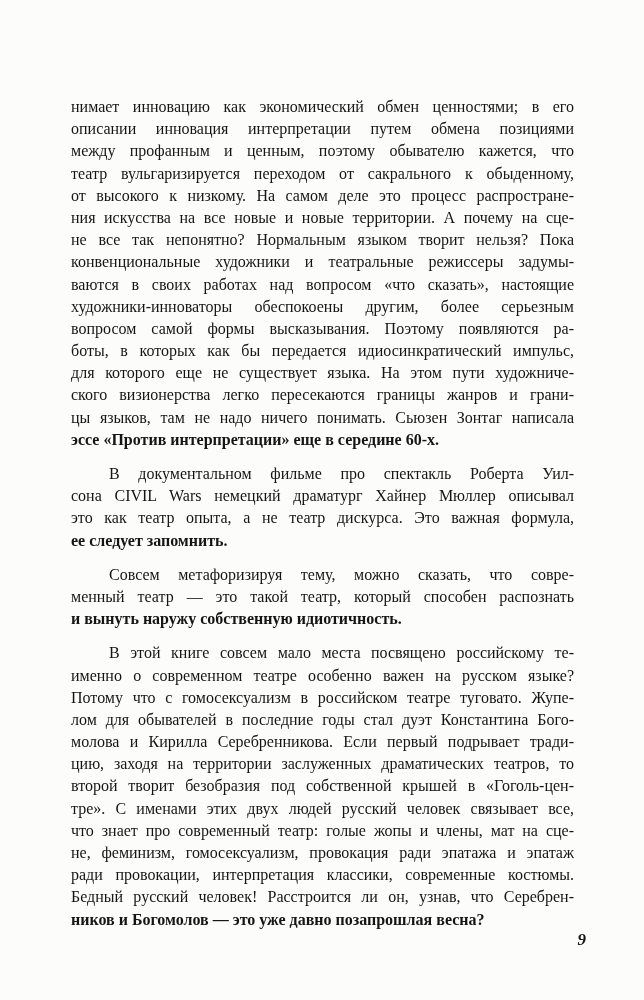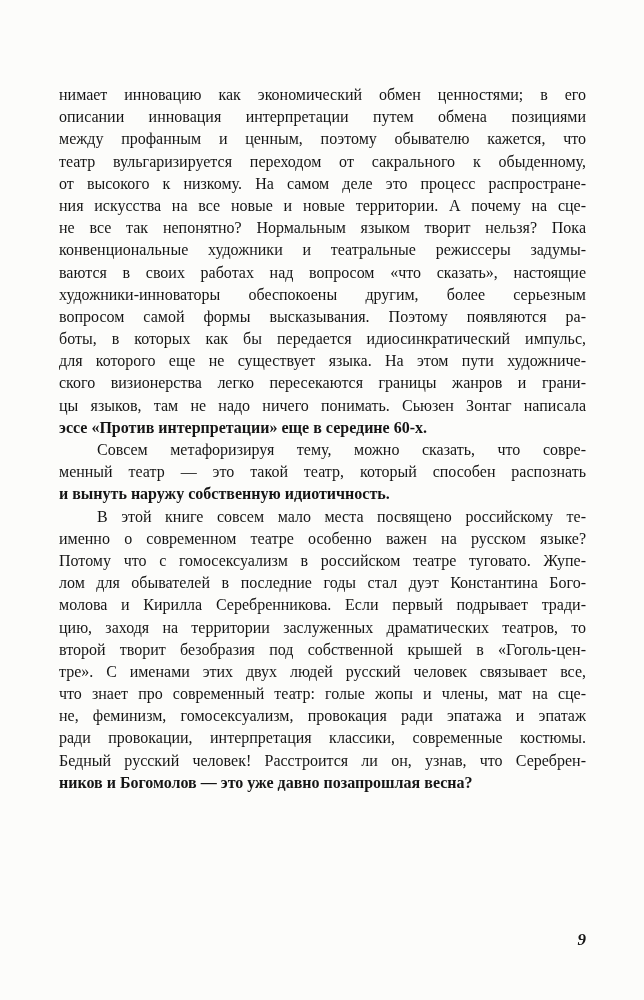--- a/index.html
+++ b/index.html
@@ -19,21 +19,21 @@
     background: #fcfcfa;
   }
   .text-block {
     position: absolute;
     left: 59px;
     top: 84px;
     width: 527px;
     font-size: 16px;
     line-height: 22.2px;
   }
-  .paragraph { margin: 0; }
+  .paragraph { margin: 12px; }
   .line {
     text-align: justify;
     text-align-last: justify;
     white-space: normal;
     height: 22.2px;
     overflow: hidden;
   }
   .line.last {
     text-align: right;
     text-align-last: left;
@@ -71,20 +71,26 @@
         <div class="line">ваются в своих работах над вопросом «что сказать», настоящие</div>
         <div class="line">художники-инноваторы обеспокоены другим, более серьезным</div>
         <div class="line">вопросом самой формы высказывания. Поэтому появляются ра-</div>
         <div class="line">боты, в которых как бы передается идиосинкратический импульс,</div>
         <div class="line">для которого еще не существует языка. На этом пути художниче-</div>
         <div class="line">ского визионерства легко пересекаются границы жанров и грани-</div>
         <div class="line">цы языков, там не надо ничего понимать. Сьюзен Зонтаг написала</div>
         <div class="line last">эссе «Против интерпретации» еще в середине 60-х.</div>
       </div>
       <div class="paragraph">
+        <div class="line indent">В документальном фильме про спектакль Роберта Уил-</div>
+        <div class="line">сона CIVIL Wars немецкий драматург Хайнер Мюллер описывал</div>
+        <div class="line">это как театр опыта, а не театр дискурса. Это важная формула,</div>
+        <div class="line last">ее следует запомнить.</div>
+      </div>
+      <div class="paragraph">
         <div class="line indent">Совсем метафоризируя тему, можно сказать, что совре-</div>
         <div class="line">менный театр — это такой театр, который способен распознать</div>
         <div class="line last">и вынуть наружу собственную идиотичность.</div>
       </div>
       <div class="paragraph">
         <div class="line indent">В этой книге совсем мало места посвящено российскому те-</div>
         <div class="line">именно о современном театре особенно важен на русском языке?</div>
         <div class="line">Потому что с гомосексуализм в российском театре туговато. Жупе-</div>
         <div class="line">лом для обывателей в последние годы стал дуэт Константина Бого-</div>
         <div class="line">молова и Кирилла Серебренникова. Если первый подрывает тради-</div>

